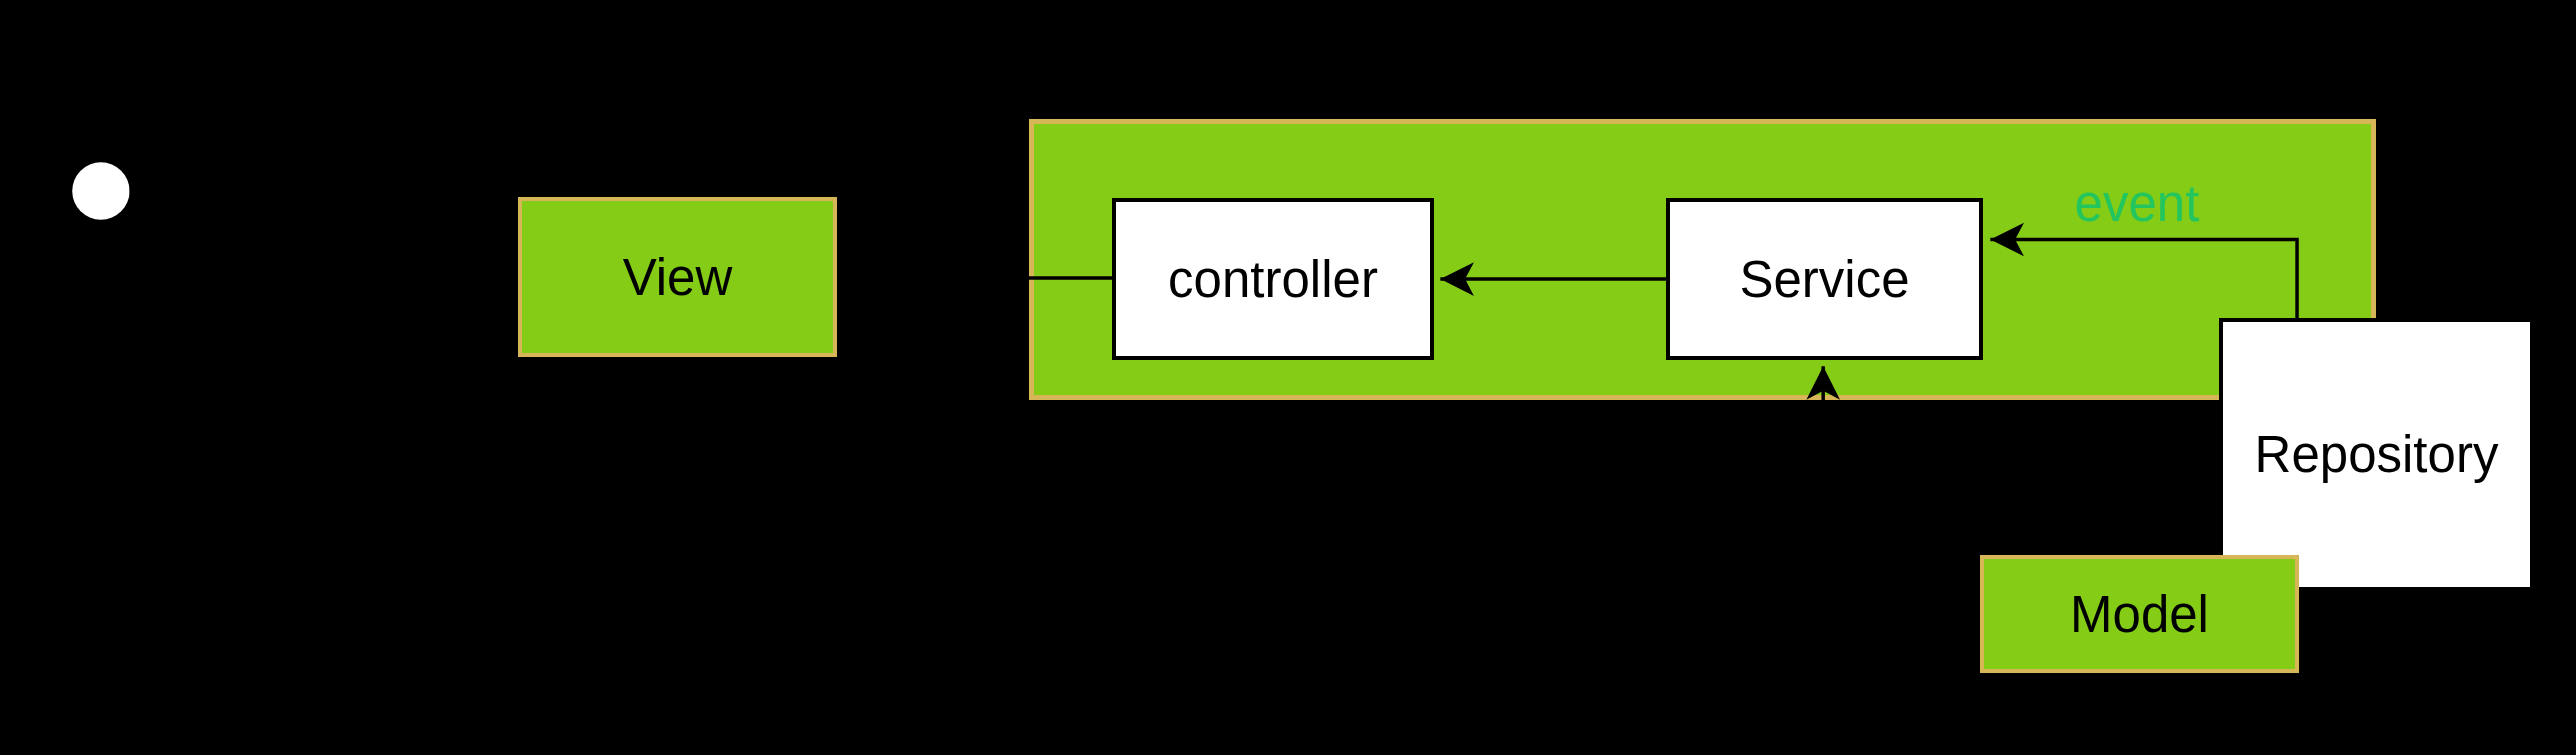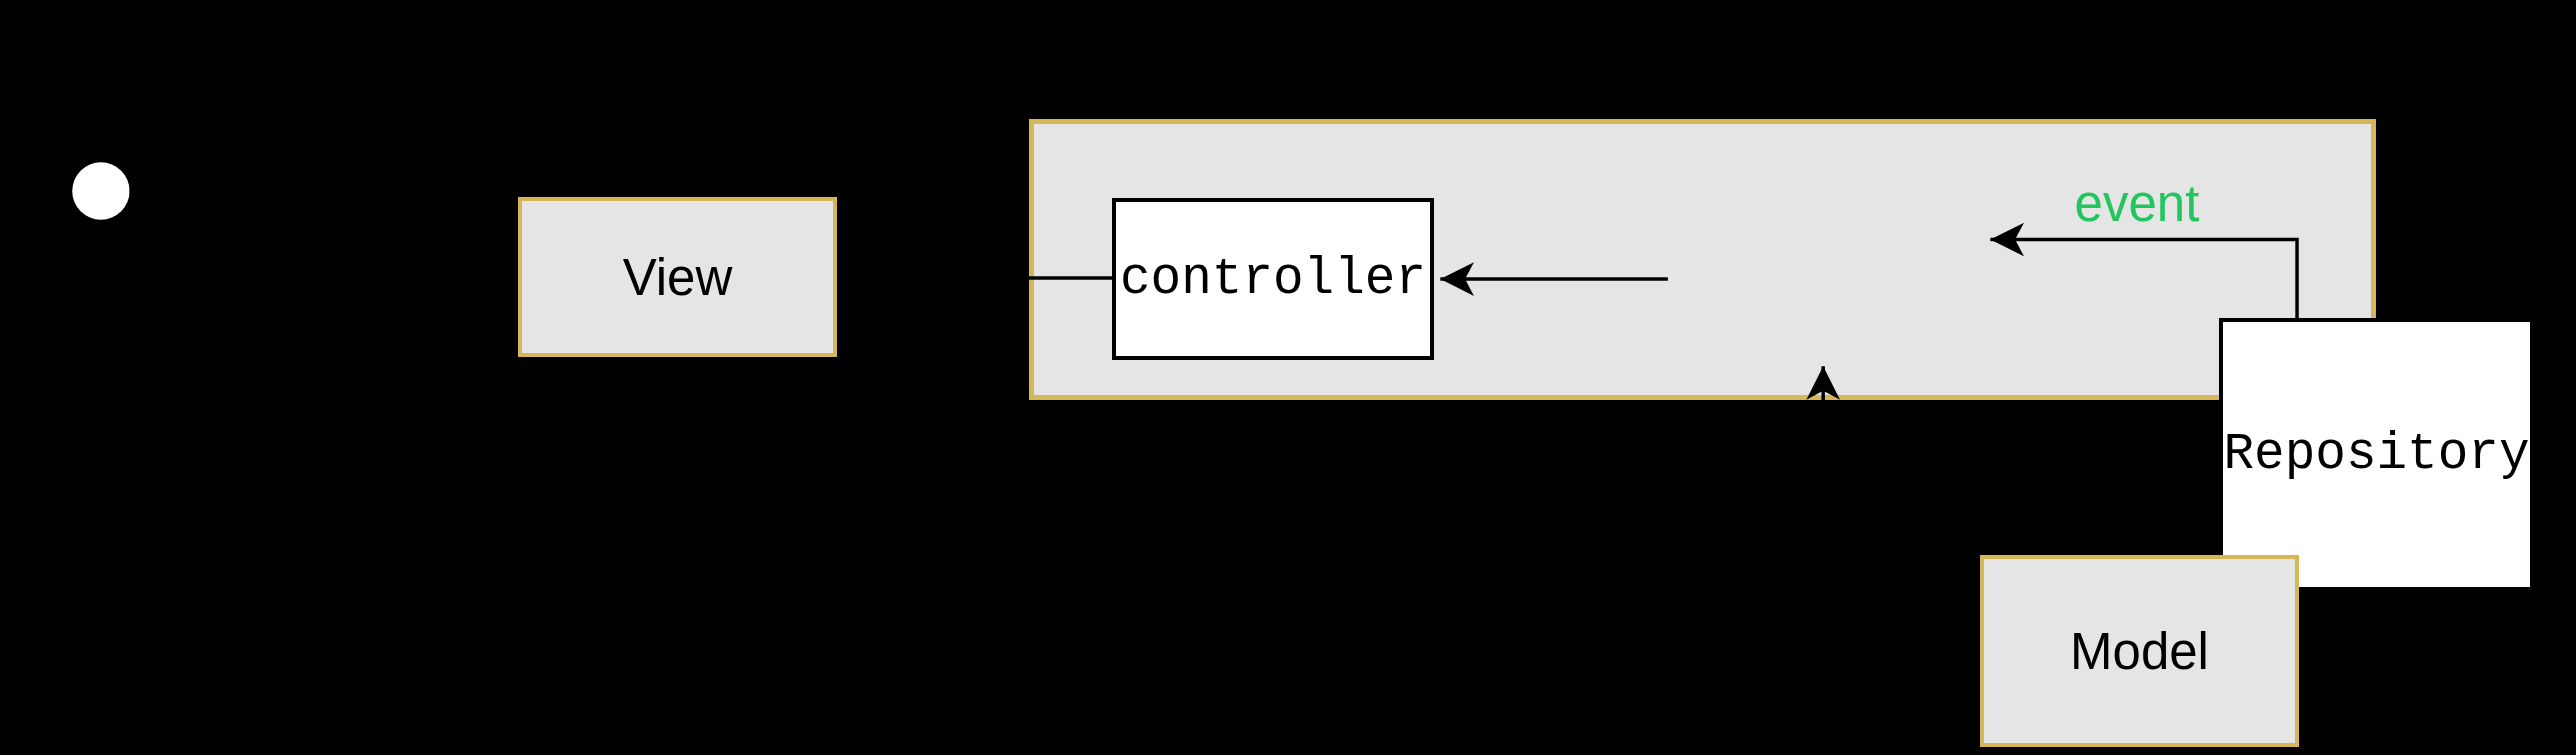--- a/index.html
+++ b/index.html
@@ -20,36 +20,35 @@
     box-sizing: border-box;
     display: flex;
     align-items: center;
     justify-content: center;
     font-size: 51px;
     color: #000000;
     line-height: 1;
     white-space: nowrap;
   }
   .yellow-node {
-    background: #e5e5e5;
+    background: #84cc16;
     border: 5px solid #D6B656;
   }
   .white-node {
     background: #FFFFFF;
     border: 4px solid #000000;
-    font-family: Liberation Mono, monospace;
   }
   
   #container-node   { left: 1029px; top: 119px;  width: 1347px; height: 281px; z-index: 1; }
   #edges-layer      { position: absolute; left: 0; top: 0; z-index: 2; pointer-events: none; }
   #view-node        { left: 518px;  top: 197px;  width: 319px;  height: 160px; z-index: 3; border-width: 4px; }
   #controller-node  { left: 1112px; top: 198px;  width: 322px;  height: 162px; z-index: 3; }
   #service-node     { left: 1666px; top: 198px;  width: 317px;  height: 162px; z-index: 3; }
   #repository-node  { left: 2219px; top: 318px;  width: 315px;  height: 273px; z-index: 4; align-items: center; }
-  #model-node       { left: 1980px; top: 555px;  width: 319px;  height: 192px; z-index: 5; border-width: 4px; }
+  #model-node       { left: 1980px; top: 555px;  width: 319px;  height: 118px; z-index: 5; border-width: 4px; }
   .edge-label {
     position: absolute;
     left: 2038px;
     top: 178px;
     width: 198px;
     text-align: center;
     font-size: 51px;
     color: #22c55e;
     z-index: 3;
     line-height: 1;
@@ -83,20 +82,23 @@
   </svg>
 
   <div class="node yellow-node" id="view-node">
     <span>View</span>
   </div>
 
   <div class="node white-node" id="controller-node">
     <span>controller</span>
   </div>
 
+  <div class="node white-node" id="service-node">
+    <span>Service</span>
+  </div>
 
   <div class="edge-label">event</div>
 
   <div class="node white-node" id="repository-node">
     <span>Repository</span>
   </div>
 
   <div class="node yellow-node" id="model-node">
     <span>Model</span>
   </div>

